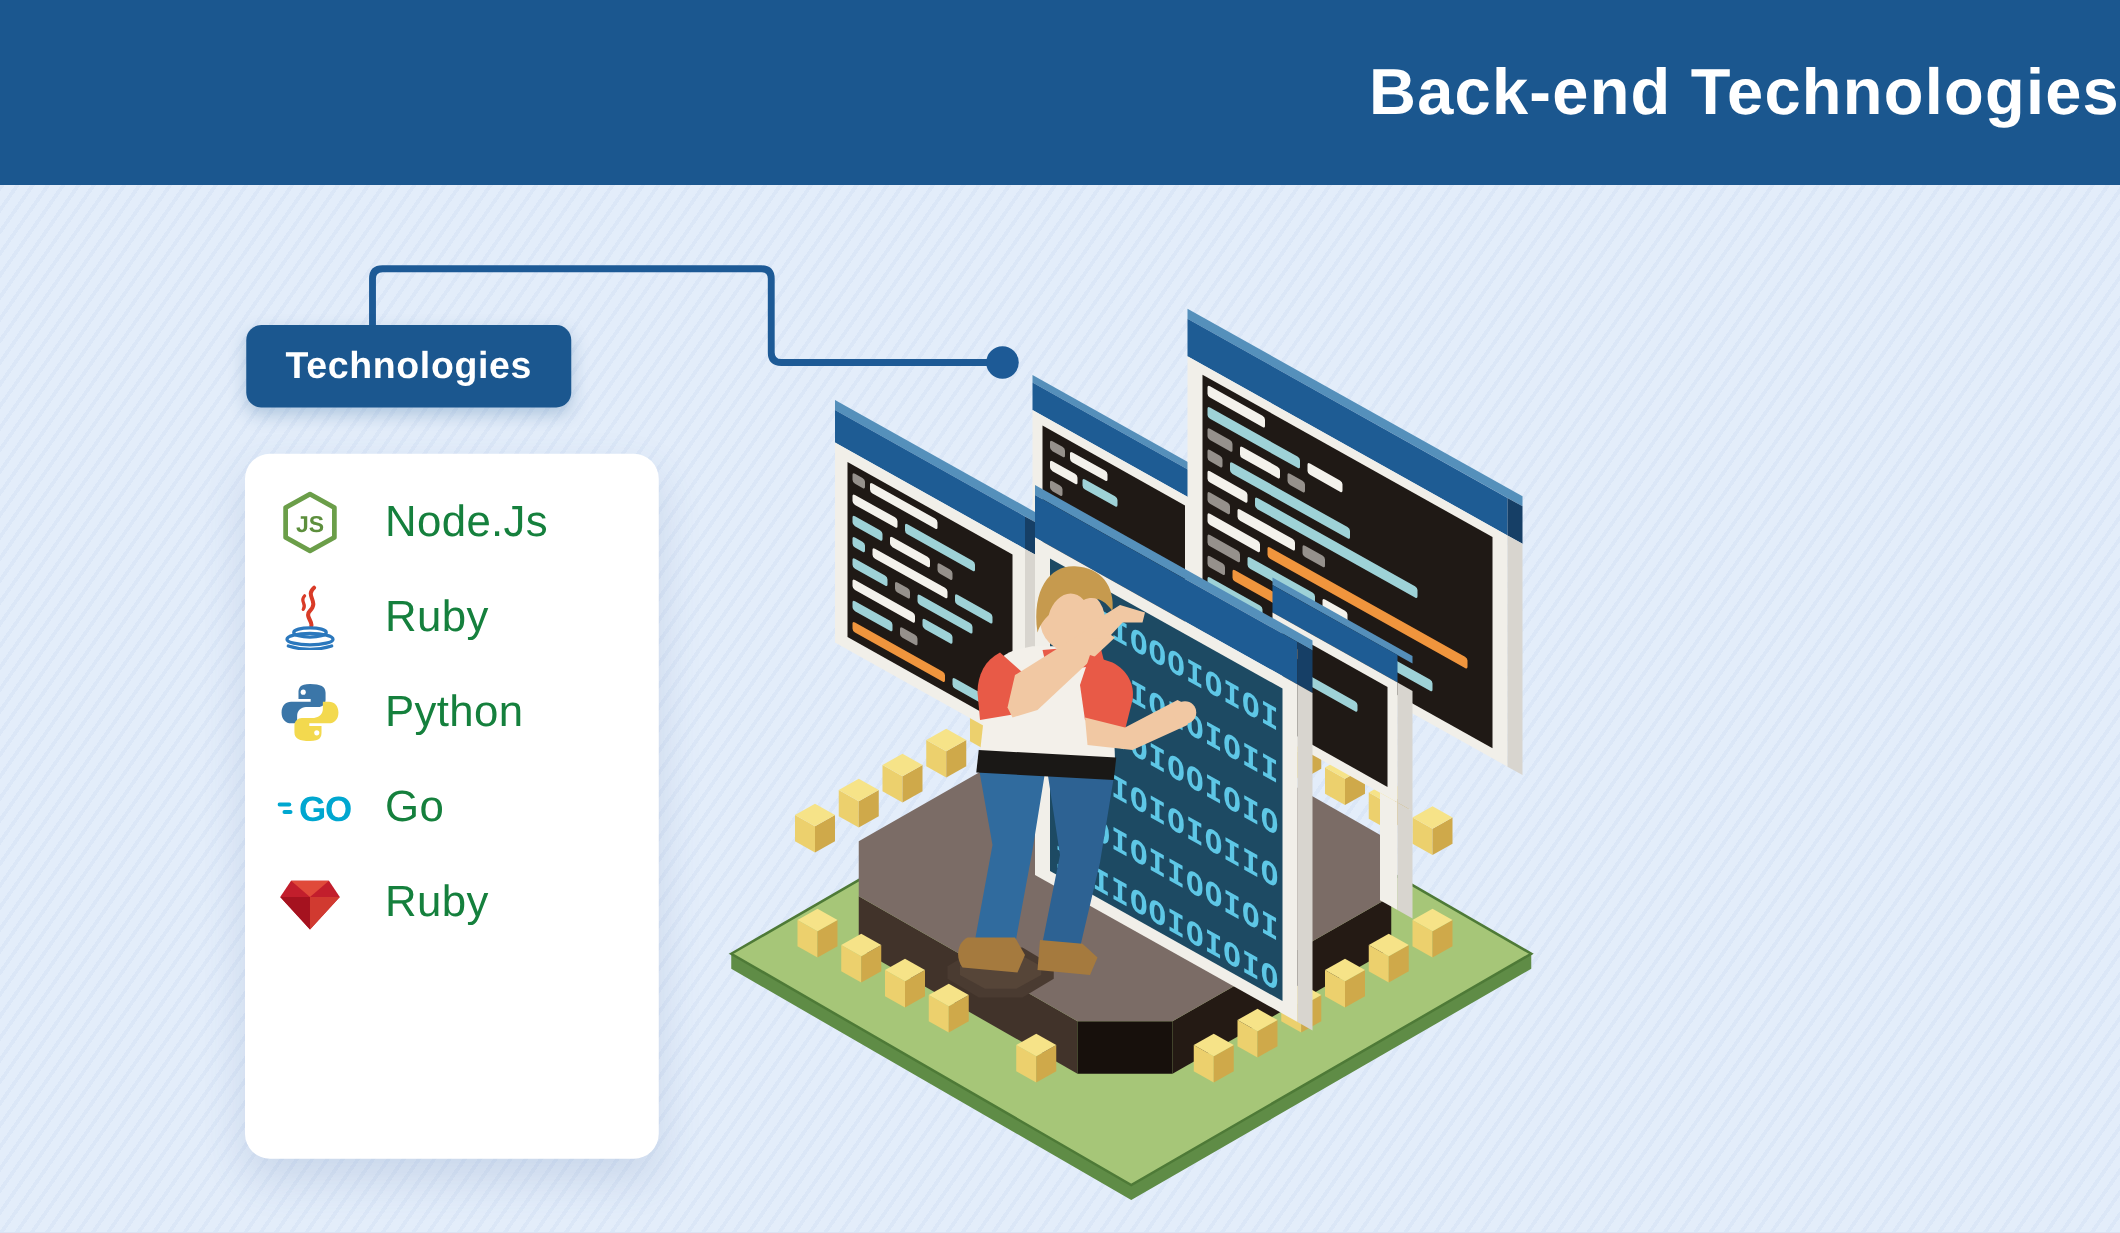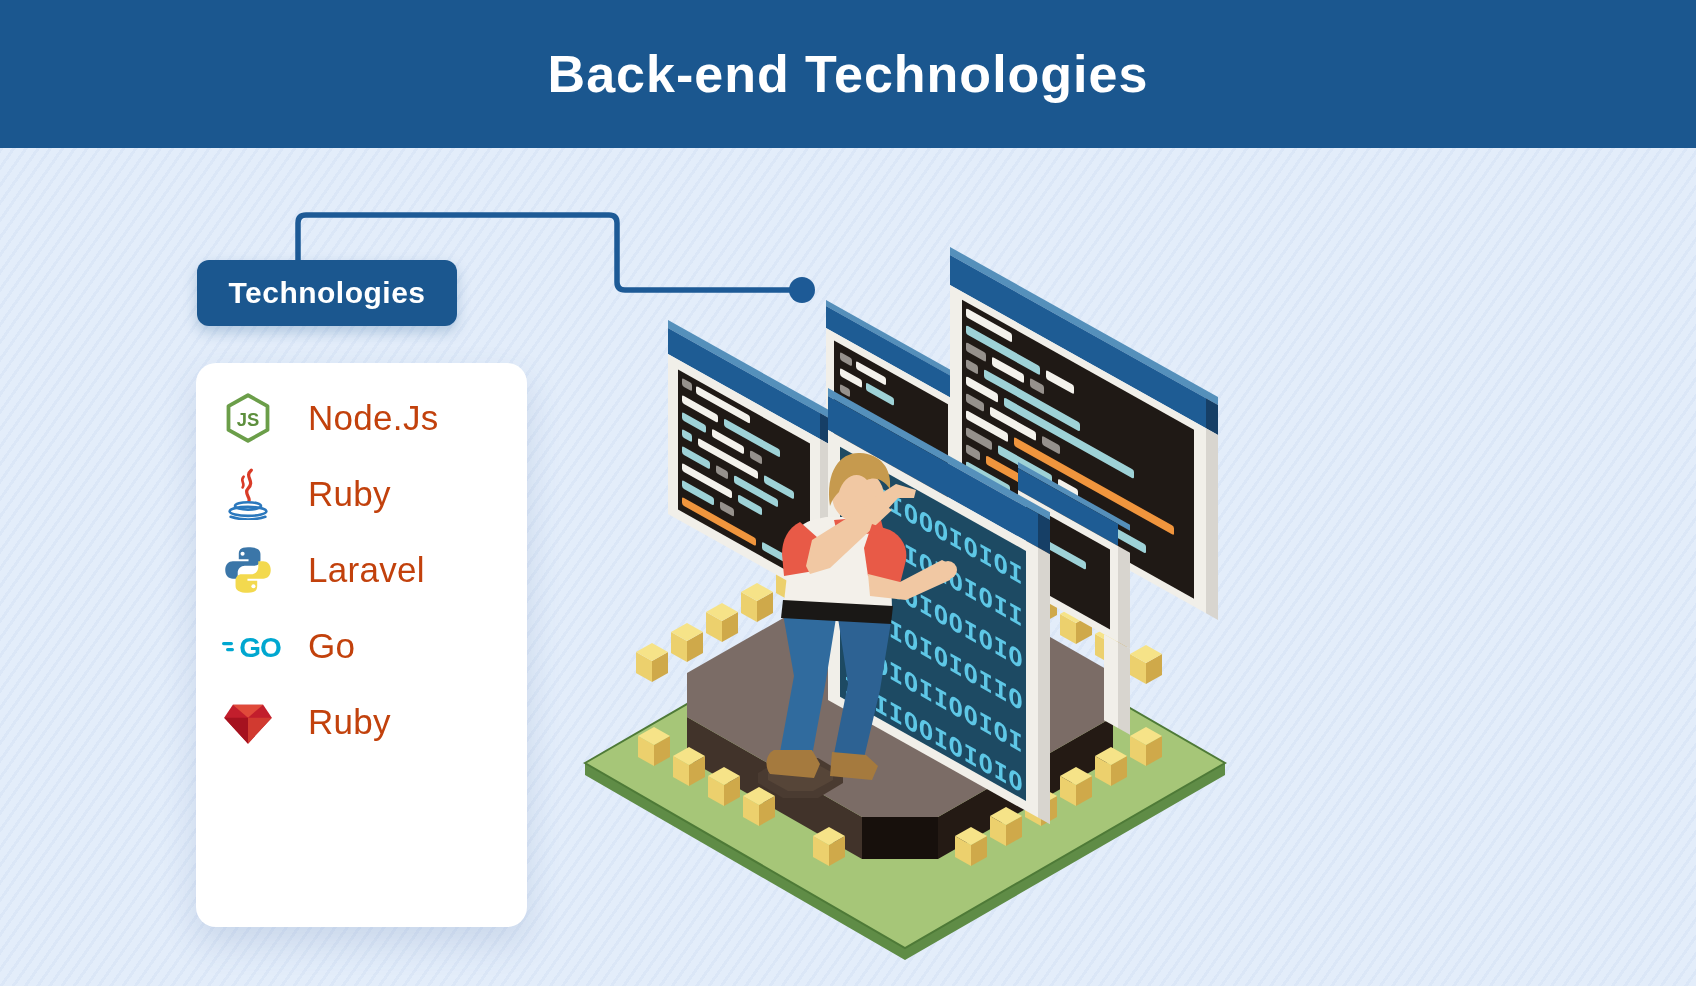--- a/index.html
+++ b/index.html
@@ -1,40 +1,40 @@
 <!DOCTYPE html>
 <html><head>
 <meta charset="utf-8">
 <style>
   html,body{margin:0;padding:0;background:#cfd9e8;}
   .stage{position:relative;width:1696px;height:986px;overflow:hidden;
          font-family:"Liberation Sans",sans-serif;background:#e3edfa;}
   
   .hdr{position:absolute;left:0;top:0;width:1696px;height:148px;background:#1b578f;
-       display:flex;align-items:center;justify-content:center;}
+       display:flex;align-items:center;justify-content:flex-end;}
   .hdr h1{margin:0;color:#ffffff;font-size:52px;font-weight:bold;letter-spacing:1px;}
   
   .main{position:absolute;left:0;top:148px;width:1696px;height:838px;
         background:#e3edfa;
         background-image:repeating-linear-gradient(125deg,rgba(195,212,238,.25) 0 3px,rgba(227,237,250,0) 3px 10px);}
   
   .art{position:absolute;left:0;top:0;width:1696px;height:986px;}
   
   .badge{position:absolute;left:197px;top:260px;width:260px;height:66px;background:#1b578f;
          border-radius:12px;display:flex;align-items:center;justify-content:center;
          box-shadow:0 6px 14px rgba(27,87,143,.25);cursor:default;}
   .badge span{color:#fff;font-size:30px;font-weight:600;letter-spacing:.5px;}
   
   .card{position:absolute;left:196px;top:363px;width:331px;height:564px;background:#ffffff;
         border-radius:20px;box-shadow:0 16px 34px rgba(66,98,155,.16);
         padding:0;box-sizing:border-box;}
   .card .rows{position:absolute;left:0;top:17px;width:100%;}
   .row{height:76px;display:flex;align-items:center;padding-left:26px;}
   .row .ic{width:66px;height:54px;display:flex;align-items:center;justify-content:flex-start;flex:0 0 66px;}
-  .row .lbl{margin-left:20px;font-size:35px;color:#c2410c;letter-spacing:.3px;}
+  .row .lbl{margin-left:20px;font-size:35px;color:#15803d;letter-spacing:.3px;}
   svg text{font-family:"Liberation Sans",sans-serif;}
   text.bin{font-family:"DejaVu Sans Mono",monospace;font-weight:bold;font-size:24px;
            fill:#5ec7e6;letter-spacing:.5px;}
   
   .lw{fill:#f4f2ec}.lt{fill:#9ed2d7}.lg{fill:#96918c}.lo{fill:#f0953d}
 </style>
 </head>
 <body>
 
 <div class="stage">
@@ -261,21 +261,21 @@
 
       <div class="row">
         <span class="ic">
           <svg width="52" height="52" viewBox="0 0 48 48">
             <path d="M24,3 C16.5,3 15.5,6 15.5,9.5 L15.5,14 L24.5,14 L24.5,16 L10,16 C6.2,16 3,18.8 3,24 C3,29.2 6.2,32 10,32 L14.5,32 L14.5,26.5 C14.5,22.9 17.5,20 21,20 L30,20 C33,20 35.5,17.5 35.5,14.5 L35.5,9.5 C35.5,5 32,3 24,3 Z" fill="#3b76a8"></path>
             <circle cx="19" cy="9" r="1.9" fill="#ffffff"></circle>
             <path d="M24,45 C31.5,45 32.5,42 32.5,38.5 L32.5,34 L23.5,34 L23.5,32 L38,32 C41.8,32 45,29.2 45,24 C45,18.8 41.8,16 38,16 L33.5,16 L33.5,21.5 C33.5,25.1 30.5,28 27,28 L18,28 C15,28 12.5,30.5 12.5,33.5 L12.5,38.5 C12.5,43 16,45 24,45 Z" fill="#f3d94e"></path>
             <circle cx="29" cy="39" r="1.9" fill="#ffffff"></circle>
           </svg>
         </span>
-        <span class="lbl">Laravel</span>
+        <span class="lbl">Python</span>
       </div>
 
 
       <div class="row">
         <span class="ic">
           <svg width="64" height="52" viewBox="0 0 64 48">
             <rect x="0" y="20" width="11" height="3.2" rx="1.6" fill="#00a7d0"></rect>
             <rect x="4" y="26" width="8" height="3.2" rx="1.6" fill="#00a7d0"></rect>
             <text x="38" y="35" text-anchor="middle" font-size="28" font-weight="bold" fill="#00a7d0" letter-spacing="-1">GO</text>
           </svg>

